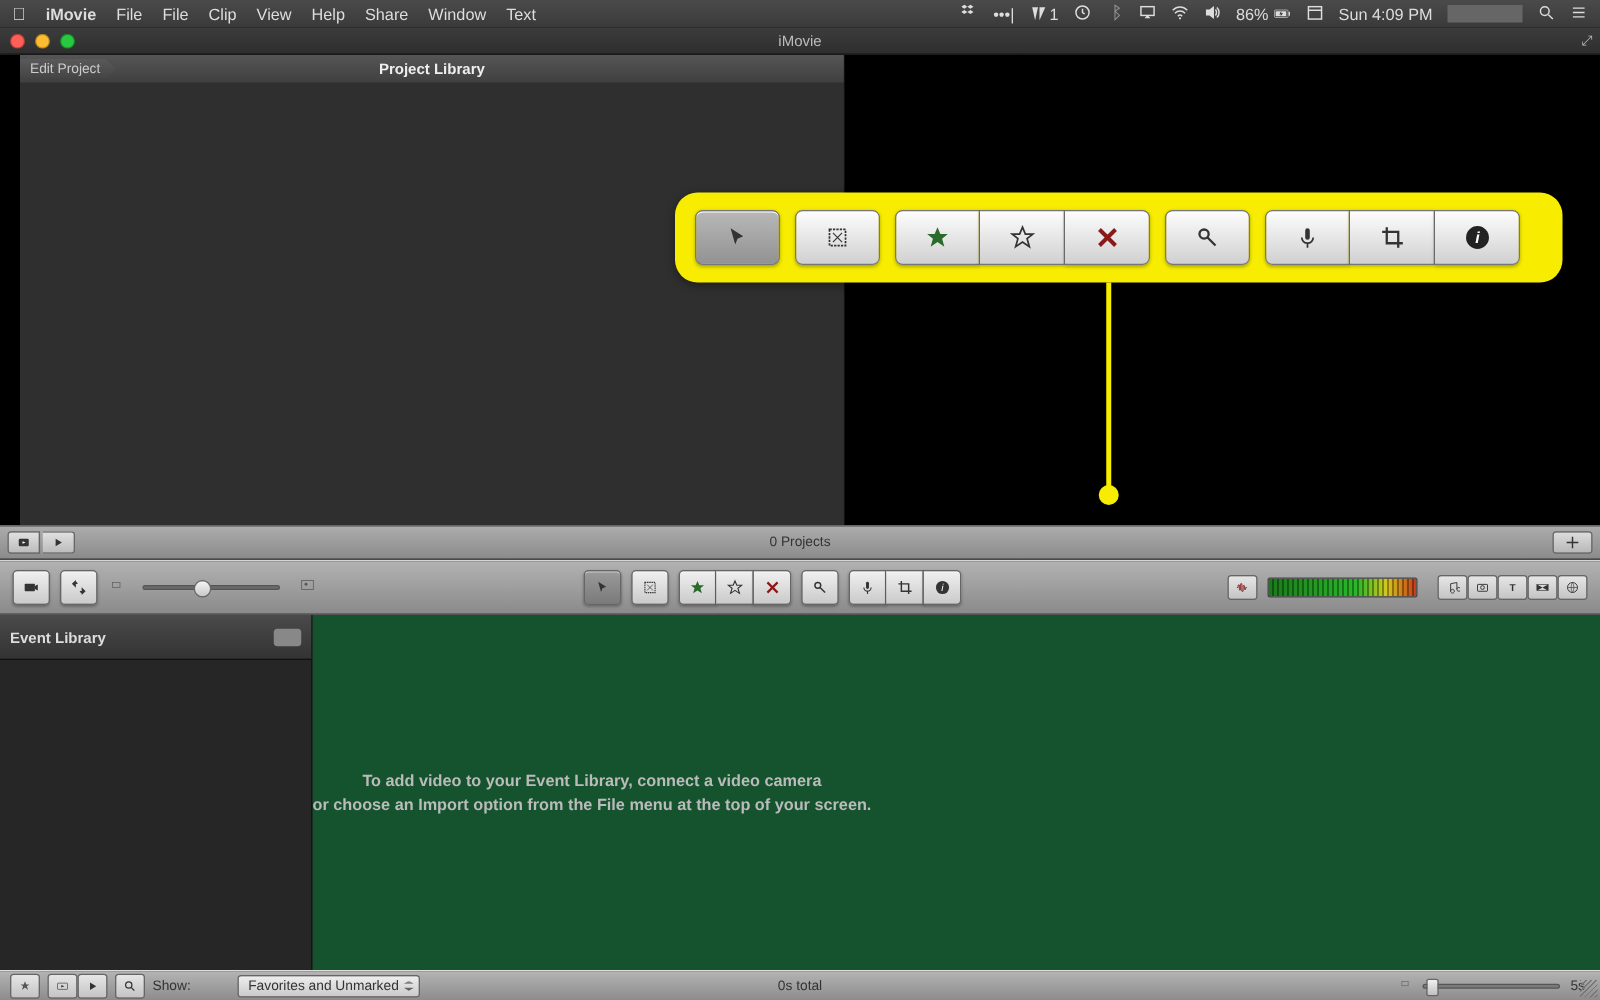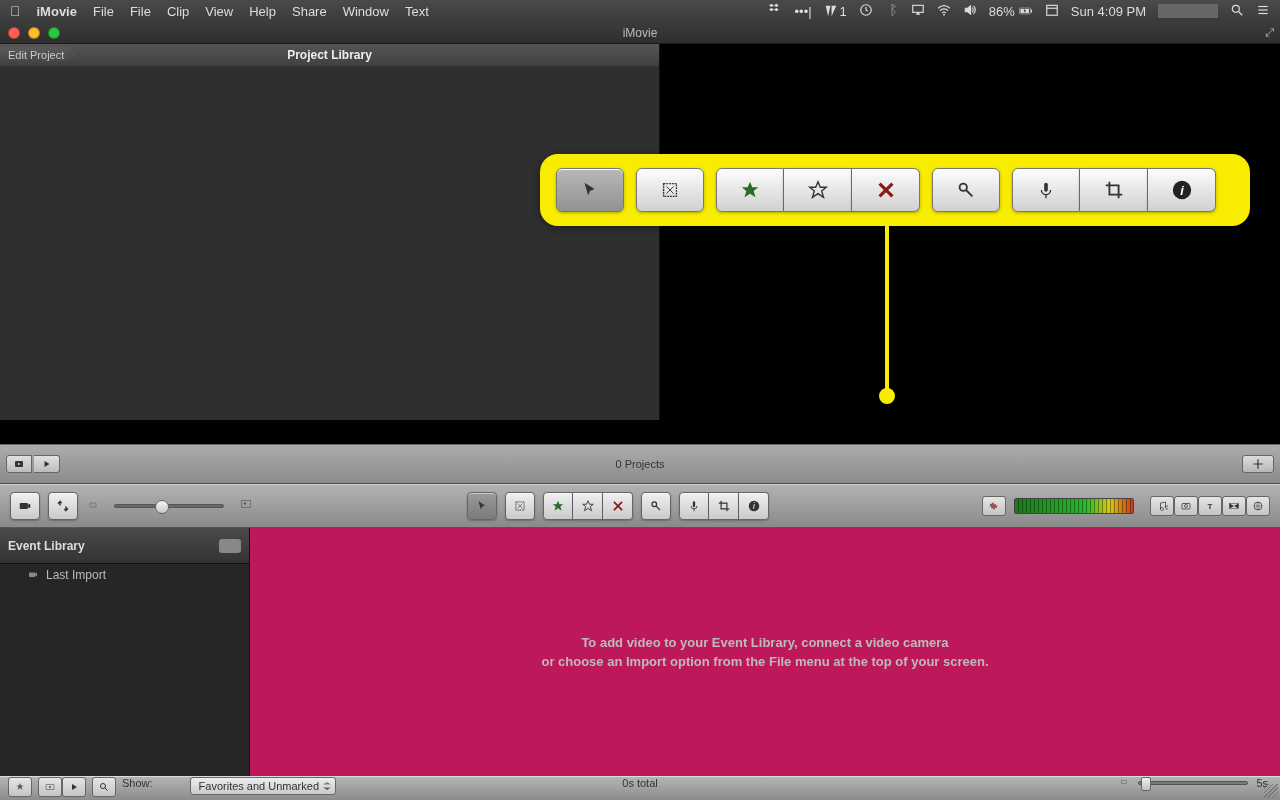--- a/index.html
+++ b/index.html
@@ -15,29 +15,29 @@
 
 
 .winbar { height: 22px; background: linear-gradient(#3c3c3c,#2e2e2e); display: flex; align-items: center; padding-left: 8px; position: relative; border-bottom: 1px solid #1a1a1a;}
 .traffic { display: flex; gap: 8px; }
 .traffic span { width: 12px; height: 12px; border-radius: 50%; display: block; border: 1px solid rgba(0,0,0,.3); }
 .t-red { background: #ff5f57; } .t-yel { background: #febc2e; } .t-grn { background: #28c840; }
 .wintitle { position: absolute; left: 50%; transform: translateX(-50%); color: #bbb; font-size: 12px; }
 .fs-icon { position:absolute; right:6px; color:#bbb; font-size:11px; }
 
 
-.top { height: 376px; display: flex; }
+.top { height: 376px; display: flex; margin-left: 16px; }
 .projlib { width: 660px; background: #2f2f2f; display: flex; flex-direction: column; border-right:1px solid #111;}
 .projheader { height: 22px; background: linear-gradient(#555,#404040); display: flex; align-items: center; color:#eee; font-size:12px; position:relative;}
 .breadcrumb { background: linear-gradient(#5a5a5a,#444); padding:2px 12px 2px 8px; font-size:11px; color:#ccc; clip-path: polygon(0 0, calc(100% - 8px) 0, 100% 50%, calc(100% - 8px) 100%, 0 100%); }
 .projheader-title { position:absolute; left:50%; transform:translateX(-50%); font-weight:600; }
 .projbody { flex:1; background:#2f2f2f; }
 .viewer { flex:1; background:#000; position: relative; }
 
-.projstrip { height:40px; background: linear-gradient(#acacac,#8b8b8b); border-top:1px solid #666; border-bottom:1px solid #4a4a4a; display:flex; align-items:center; padding:0 6px; font-size:11px; color:#333; position:relative;margin-top:24px;}
+.projstrip { height:28px; background: linear-gradient(#acacac,#8b8b8b); border-top:1px solid #666; border-bottom:1px solid #4a4a4a; display:flex; align-items:center; padding:0 6px; font-size:11px; color:#333; position:relative;}
 .projstrip .count { position:absolute; left:50%; transform:translateX(-50%); }
 .mini-btn { width:26px; height:18px; background: linear-gradient(#e0e0e0,#bcbcbc); border:1px solid #666; border-radius:3px; display:flex; align-items:center; justify-content:center; margin-right:2px; }
 .mini-btn svg { width:12px; height:12px; fill:#333; }
 .mini-btn + .mini-btn { border-left:none; border-top-left-radius:0;border-bottom-left-radius:0;} 
 .mini-btn:first-child{ border-top-right-radius:0;border-bottom-right-radius:0;}
 .plus-btn { position:absolute; right:6px; width:32px; height:18px; background:linear-gradient(#dcdcdc,#b8b8b8); border:1px solid #666; border-radius:3px; display:flex;align-items:center;justify-content:center;}
 
 
 .centerbar { height:44px; background: linear-gradient(#b2b2b2,#8a8a8a); border-top:1px solid #d4d4d4; border-bottom:1px solid #555; display:flex; align-items:center; padding:0 10px; gap:8px; position:relative;}
 .cbtn { height:28px; background: linear-gradient(#f0f0f0,#cacaca); border:1px solid #666; border-radius:4px; display:flex; align-items:center; justify-content:center; box-shadow: inset 0 1px 0 rgba(255,255,255,.5), 0 1px 2px rgba(0,0,0,.25);}
@@ -56,25 +56,25 @@
 .vu::after{content:'';position:absolute;inset:0;background:repeating-linear-gradient(90deg,transparent 0 3px, rgba(0,0,0,.35) 3px 4px);}
 .smallbtn{width:24px;height:20px;background:linear-gradient(#e6e6e6,#c4c4c4);border:1px solid #666;border-radius:3px;display:flex;align-items:center;justify-content:center;}
 .smallbtn svg{width:12px;height:12px;fill:#333;}
 
 
 .bottom { flex:1; display:flex; height: calc(800px - 22px - 22px - 320px - 24px - 44px - 24px); }
 .evlist { width:250px; background:#262626; border-right:1px solid #111; }
 .evhead { height:36px; background:linear-gradient(#4a4a4a,#333); color:#ddd; font-size:12px; font-weight:600; display:flex;align-items:center; padding:16px 8px; justify-content:space-between; border-bottom:1px solid #111;text-align:right;}
 .evhead .drive { width:22px;height:14px; background:#888; border-radius:3px;}
 .evitem { padding:4px 10px 4px 26px; font-size:12px; color:#bbb; display:flex; align-items:center; gap:6px;}
-.evbody { flex:1; background:#be185d; display:flex; align-items:center; justify-content:center; text-align:center;}
+.evbody { flex:1; background:#14532d; display:flex; align-items:center; text-align:center;}
 .evmsg { color:#bbb; font-size:13px; font-weight:600; line-height:1.5; }
 
 
-.btmstrip { height:24px; background:linear-gradient(#b4b4b4,#8c8c8c); border-top:1px solid #dcdcdc; display:flex; padding:0 8px; font-size:11px; color:#333; gap:6px;}
+.btmstrip { height:24px; background:linear-gradient(#b4b4b4,#8c8c8c); border-top:1px solid #dcdcdc; display:flex; align-items:center; padding:0 8px; font-size:11px; color:#333; gap:6px;}
 .btmstrip .select { height:18px; background:linear-gradient(#eee,#cacaca); border:1px solid #666; border-radius:3px; padding:0 16px 0 8px; display:flex;align-items:center; position:relative;margin-left:31px;}
 .btmstrip .select::after{content:'';position:absolute;right:4px;top:4px;width:8px;height:8px;background:linear-gradient(#888,#555);clip-path:polygon(0 30%,100% 30%,50% 0,0 30%,0 70%,100% 70%,50% 100%,0 70%);}
 .btmcenter{position:absolute;left:50%;transform:translateX(-50%);}
 .btmright{position:absolute;right:12px;display:flex;align-items:center;gap:8px;}
 .btmslider{width:110px;height:4px;background:#7a7a7a;border-radius:2px;position:relative;border:1px solid #555;}
 .btmslider::after{content:'';position:absolute;left:2px;top:-5px;width:8px;height:12px;background:linear-gradient(#f0f0f0,#c0c0c0);border:1px solid #666;border-radius:2px;}
 .btmstrip{position:relative;}
 .grip{position:absolute;right:2px;bottom:2px;width:14px;height:14px;background:repeating-linear-gradient(135deg,#777 0 1px,transparent 1px 3px);}
 
 
@@ -323,27 +323,20 @@
         </div>
   </div>
 </div>
 
 <div class="bottom">
   <div class="evlist">
     <div class="evhead">
       <span>Event Library</span>
       <span class="drive"></span>
     </div>
-    <div class="evitem">
-      <svg width="14" height="12" viewBox="0 0 24 24">
-            <rect x="4" y="7" width="12" height="9" fill="#888"></rect>
-            <path d="M16 9l4-2v8l-4-2z" fill="#888"></path>
-          </svg>
-      <span>Last Import</span>
-    </div>
   </div>
   <div class="evbody">
     <div class="evmsg">
       <div>To add video to your Event Library, connect a video camera</div>
       <div>or choose an Import option from the File menu at the top of your screen.</div>
     </div>
   </div>
 </div>
 
 <div class="btmstrip">

